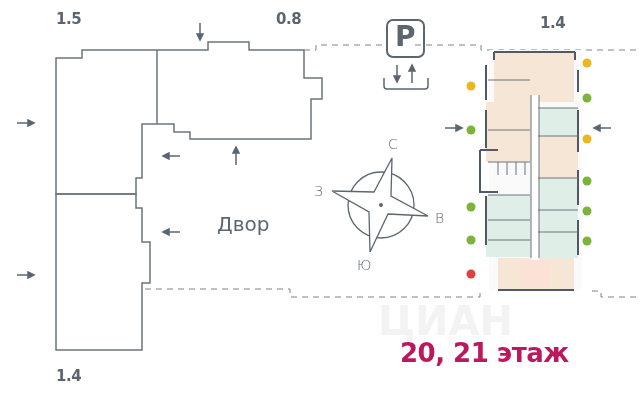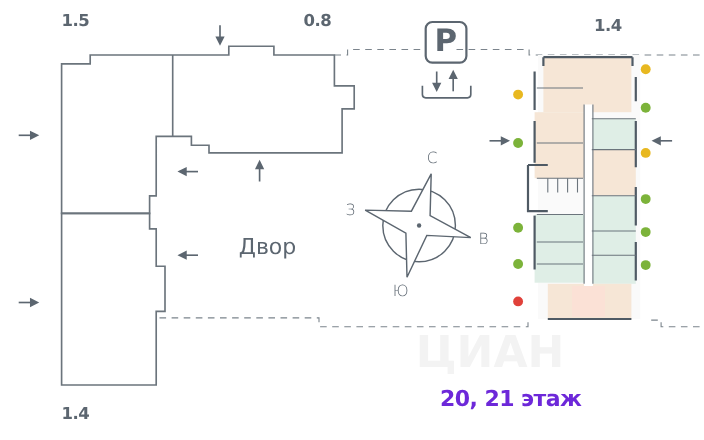--- a/index.html
+++ b/index.html
@@ -1,21 +1,21 @@
 <!DOCTYPE html>
 <html><head>
 <meta charset="utf-8">
 <style>
   html,body{margin:0;padding:0;background:#ffffff;}
   body{width:640px;height:400px;position:relative;overflow:hidden;font-family:"Liberation Sans",sans-serif;color:#5c6670;}
   #plan{position:absolute;left:0;top:0;}
   .bldg-label{position:absolute;font-family:"DejaVu Sans",sans-serif;font-weight:bold;font-size:15px;color:#5c6670;letter-spacing:-0.5px;}
   .courtyard{position:absolute;left:217px;top:212px;font-family:"DejaVu Sans",sans-serif;font-size:20px;color:#5c6670;}
   .dir{position:absolute;font-family:"DejaVu Sans",sans-serif;font-size:14px;color:#5c6670;font-weight:300;}
-  .floor-title{position:absolute;left:400px;top:350px;font-family:"DejaVu Sans",sans-serif;font-weight:bold;font-size:20px;color:#6d28d9;letter-spacing:-0.5px;}
+  .floor-title{position:absolute;left:400px;top:338px;font-family:"DejaVu Sans",sans-serif;font-weight:bold;font-size:26px;color:#be185d;letter-spacing:-0.5px;}
   .watermark{position:absolute;left:378px;top:298px;font-family:"DejaVu Sans",sans-serif;font-size:40px;color:#f3f3f3;font-weight:bold;}
 </style>
 </head>
 <body>
 
 <svg id="plan" width="640" height="400" viewBox="0 0 640 400">
 
   <g fill="none" stroke="#6b747c" stroke-width="1.5">
     <path d="M56 58 H82 V50 H208 V42 H249 V50 H304 V78 H322 V99 H311 V139 H190 V132 H174 V124 H157 V124 H142 V124 V178 H136 V194 H56 Z"></path>
     <path d="M157 50 V124"></path>

